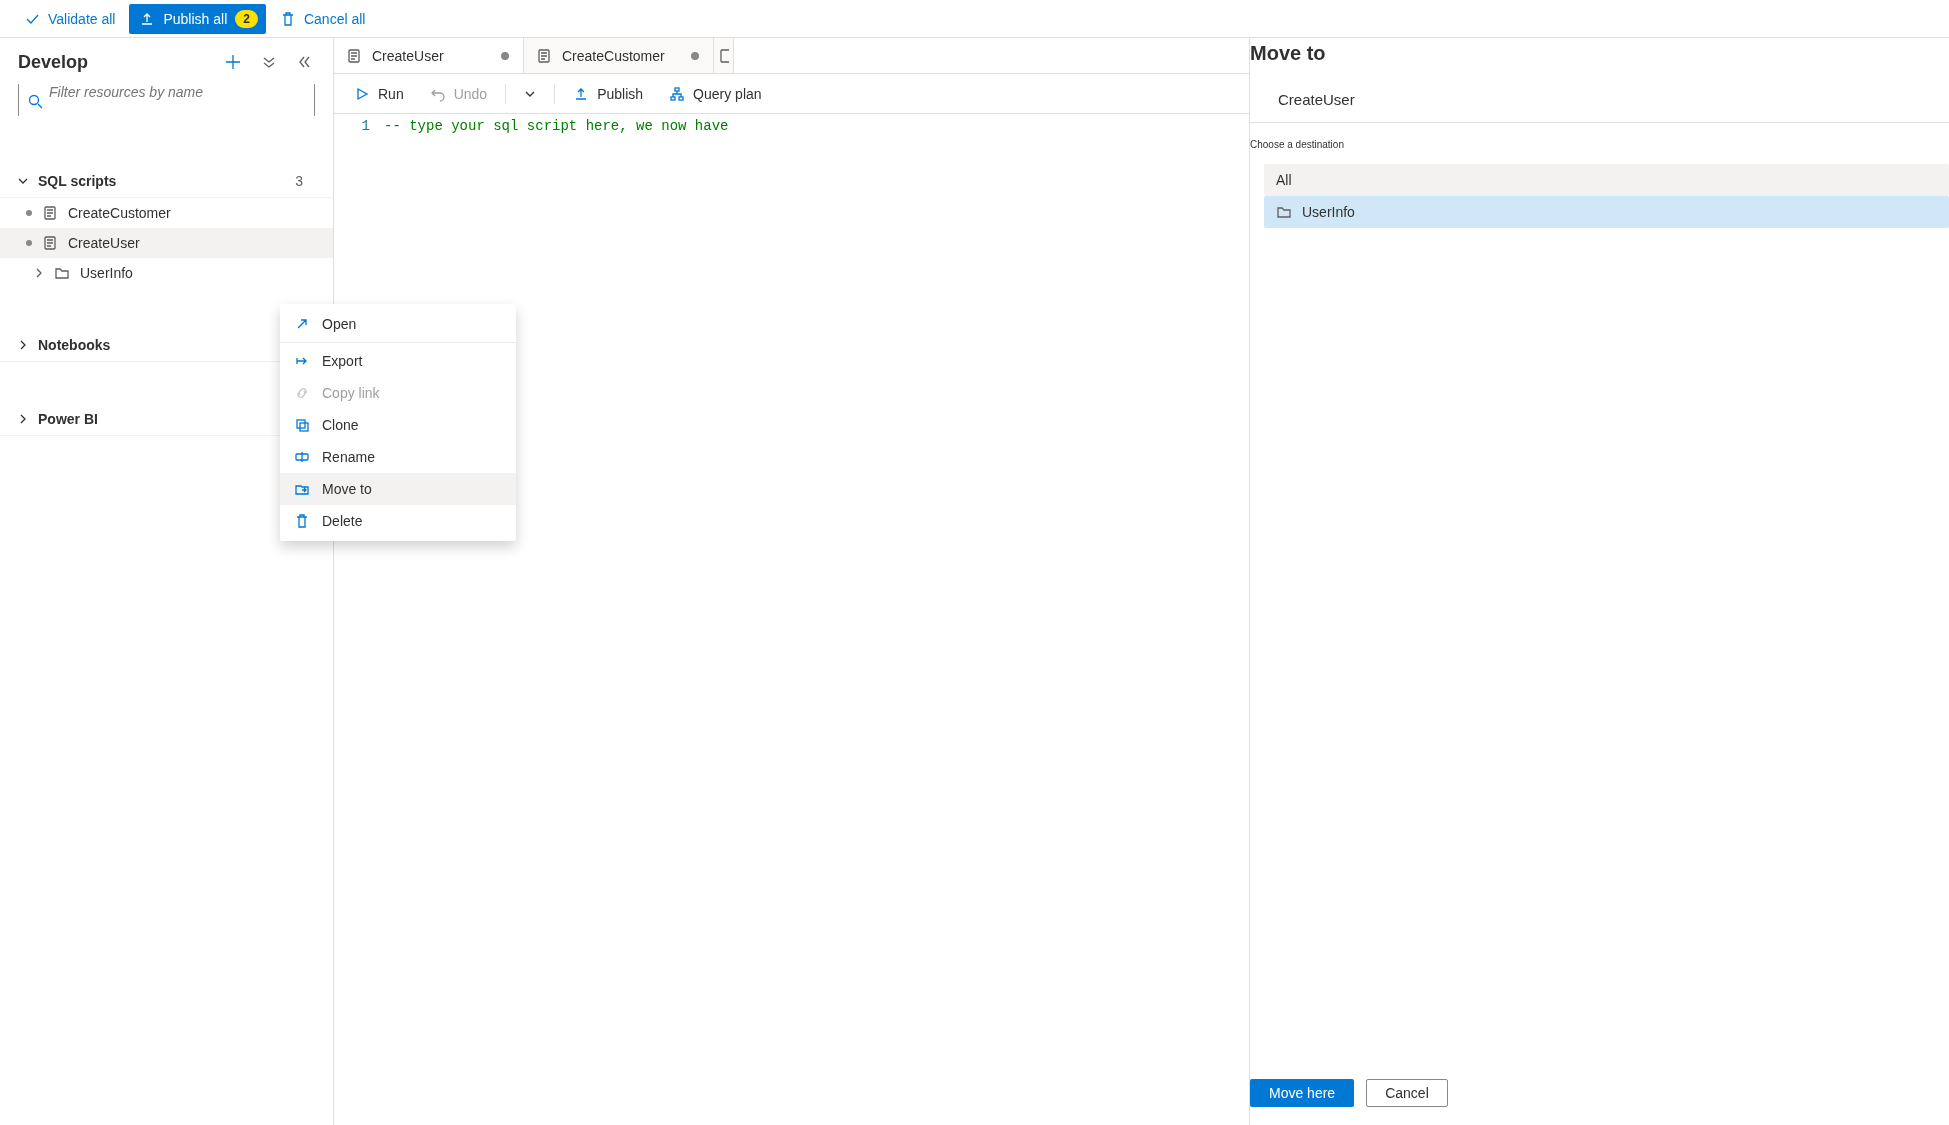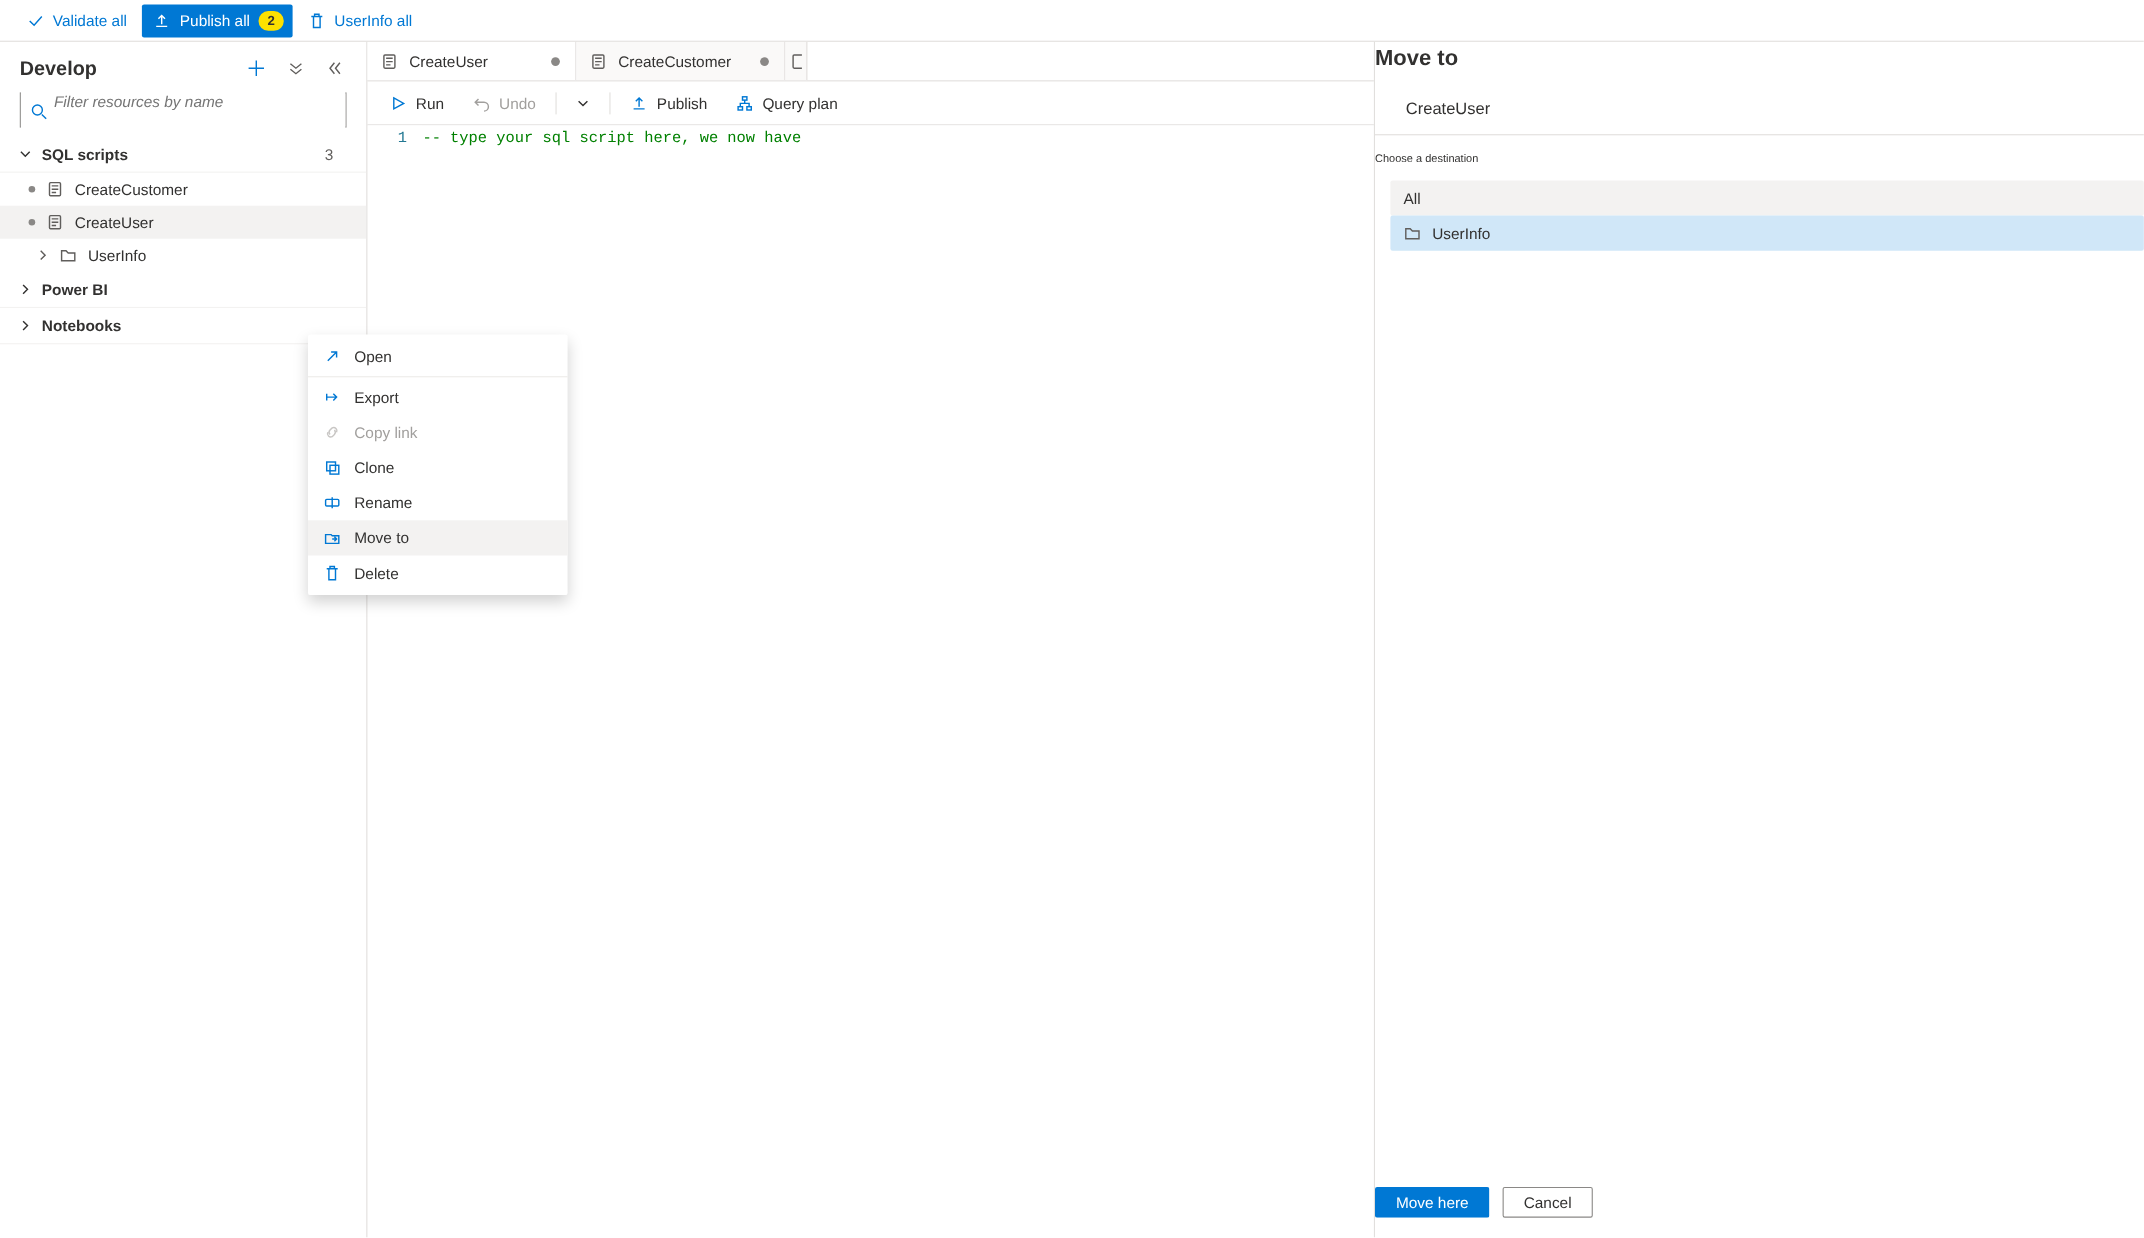--- a/index.html
+++ b/index.html
@@ -20,21 +20,21 @@
   .left-header { display: flex; align-items: center; justify-content: space-between; padding: 10px 18px 8px 18px; }
   .left-header h1 { font-size: 18px; font-weight: 600; }
   .left-header .header-actions { display: flex; align-items: center; gap: 10px; color: #0078d4; }
   .icon-btn { background: transparent; border: none; cursor: pointer; color: #0078d4; padding: 4px; display: inline-flex; align-items: center; justify-content: center; }
   .gray-icon { color: #605e5c; }
   .search-wrap { padding: 0 18px 8px 18px; }
   .search-input-wrap { position: relative; border: 1px solid #8a8886; display: flex; align-items: center; height: 32px; }
   .search-input-wrap svg { position: absolute; left: 8px; top: 8px; color: #0078d4; }
   .search-input { border: none; outline: none; width: 100%; padding: 6px 8px 23px 30px; font-size: 14px; font-style: italic; color: #605e5c; }
   .tree { flex: 1; overflow: auto; }
-  .tree-group-header { display: flex; align-items: center; justify-content: space-between; padding: 8px 18px 8px 18px; font-weight: 600; cursor: pointer; border-bottom: 1px solid #f3f2f1; }
+  .tree-group-header { display: flex; align-items: center; justify-content: space-between; padding: 8px 18px 8px 18px; font-weight: 600; cursor: pointer; border-bottom: 1px solid #f3f2f1; margin-top: 41px; }
   .tree-group-header .left-part { display: flex; align-items: center; gap: 10px; }
   .tree-group-header .count { color: #605e5c; font-weight: 400; padding-right: 12px; }
   .tree-item { display: flex; align-items: center; gap: 10px; padding: 7px 18px 7px 26px; cursor: pointer; position: relative; }
   .tree-item .status-dot { width: 6px; height: 6px; border-radius: 50%; background: #8a8886; }
   .tree-item .status-dot.hidden { visibility: hidden; }
   .tree-item.selected { background: #f3f2f1; }
   .caret { width: 10px; display:inline-block; }
   .sub-indent { padding-left: 34px !important; }
   .sub-indent .caret { color: #605e5c; }
 
@@ -97,21 +97,21 @@
       <svg>
           <path d="M8 11V3M5 6l3-3 3 3M3 13h10" stroke="#fff"></path>
         </svg>
       <span>Publish all</span>
       <span class="badge">2</span>
     </button>
     <button class="cmd-btn">
       <svg>
           <path d="M3 4h10M6 4V2h4v2M5 4v10h6V4"></path>
         </svg>
-      <span>UserInfo all</span>
+      <span>Cancel all</span>
     </button>
   </div>
 
   <div class="body">
 
     <div class="left-pane">
       <div class="left-header">
         <h1>Develop</h1>
         <div class="header-actions">
           <button class="icon-btn">
@@ -178,30 +178,30 @@
               <path d="M2 4h4l2 2h6v7H2z"></path>
             </svg>
           <span>UserInfo</span>
         </div>
 
         <div class="tree-group-header">
           <span class="left-part">
             <svg style="width:10px;height:10px">
                 <path d="M3 1l4 4-4 4"></path>
               </svg>
-            <span>Power BI</span>
+            <span>Notebooks</span>
           </span>
         </div>
 
         <div class="tree-group-header">
           <span class="left-part">
             <svg style="width:10px;height:10px">
                 <path d="M3 1l4 4-4 4"></path>
               </svg>
-            <span>Notebooks</span>
+            <span>Power BI</span>
           </span>
         </div>
       </div>
 
       <div class="context-menu">
         <div class="ctx-item">
           <span class="mi">
               <svg>
                 <path d="M4 12L12 4M7 4h5v5"></path>
               </svg>

